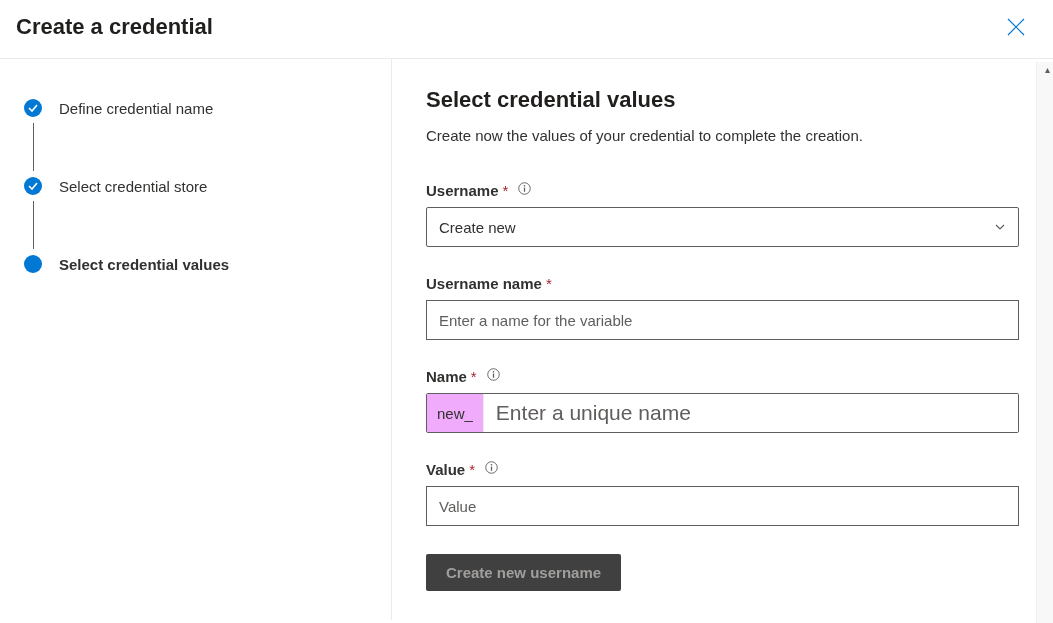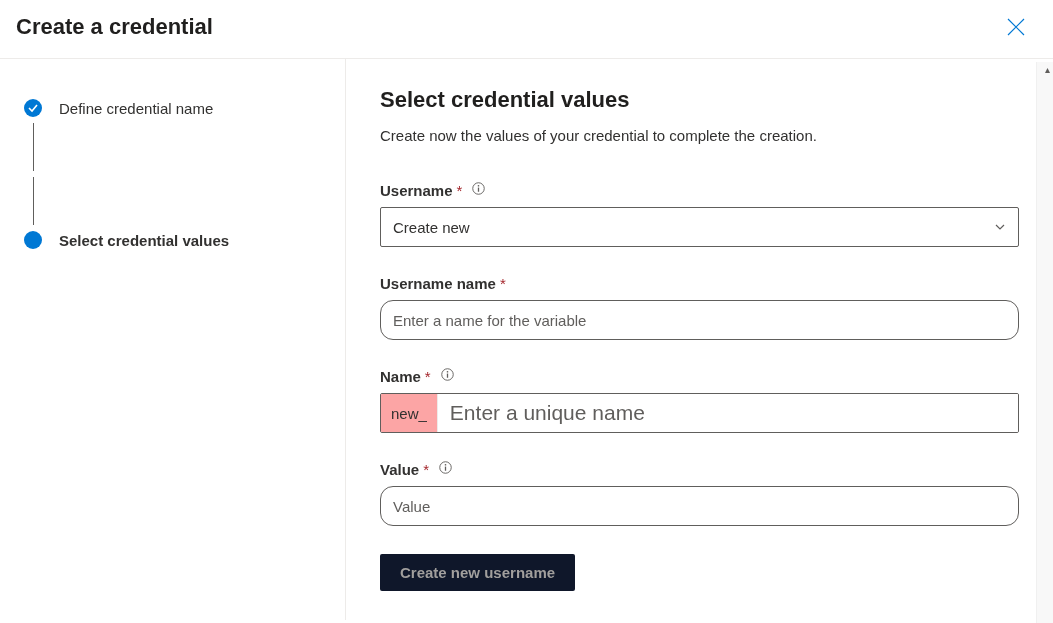--- a/index.html
+++ b/index.html
@@ -29,21 +29,21 @@
       cursor: pointer;
       display: flex;
       align-items: center;
       justify-content: center;
     }
     .body {
       display: flex;
       height: calc(623px - 62px);
     }
     .sidebar {
-      width: 346px;
+      width: 392px;
       padding: 40px 30px 20px 24px;
       border-right: 1px solid #edebe9;
     }
     .step {
       display: flex;
       align-items: center;
       gap: 17px;
       position: relative;
     }
     .step-indicator {
@@ -113,56 +113,56 @@
       border-radius: 2px;
       padding: 0 12px;
       height: 40px;
       cursor: pointer;
     }
     .dropdown-text { font-size: 15px; color: #323130; }
     .chevron { color: #605e5c; }
     .text-input {
       width: 100%;
       border: 1px solid #605e5c;
-      border-radius: 13px;
+      border-radius: 0;
       padding: 8px 12px;
       height: 40px;
       font-size: 15px;
       font-family: inherit;
       color: #323130;
       outline: none;
     }
     .text-input::placeholder { color: #605e5c; }
     .prefixed-input {
       display: flex;
       border: 1px solid #605e5c;
       border-radius: 2px;
       height: 40px;
       overflow: hidden;
     }
     .prefix {
-      background: #fca5a5;
+      background: #f0abfc;
       padding: 8px 10px;
       font-size: 15px;
       color: #323130;
       display: flex;
       align-items: center;
       border-right: 1px solid #edebe9;
     }
     .prefixed-input input {
       flex: 1;
       border: none;
       outline: none;
       padding: 8px 12px;
       font-size: 21px;
       font-family: inherit;
     }
     .prefixed-input input::placeholder { color: #605e5c; }
     .disabled-btn {
-      background: #0f172a;
+      background: #404040;
       color: #a19f9d;
       border: none;
       padding: 10px 20px;
       font-size: 15px;
       font-weight: 600;
       font-family: inherit;
       border-radius: 2px;
       cursor: not-allowed;
     }
     .scrollbar {
@@ -198,20 +198,28 @@
   <div class="sidebar">
     <div class="step step-completed">
       <div class="step-indicator">
         <svg class="check-icon" width="10" height="10" viewBox="0 0 10 10">
             <path d="M1 5 L4 8 L9 2" stroke="currentColor" stroke-width="1.6" fill="none"></path>
           </svg>
       </div>
       <span class="step-label">Define credential name</span>
     </div>
     <div class="step-connector"></div>
+    <div class="step step-completed">
+      <div class="step-indicator">
+        <svg class="check-icon" width="10" height="10" viewBox="0 0 10 10">
+            <path d="M1 5 L4 8 L9 2" stroke="currentColor" stroke-width="1.6" fill="none"></path>
+          </svg>
+      </div>
+      <span class="step-label">Select credential store</span>
+    </div>
     <div class="step-connector"></div>
     <div class="step step-current">
       <div class="step-indicator"></div>
       <span class="step-label">Select credential values</span>
     </div>
   </div>
 
   <div class="main">
     <h2>Select credential values</h2>
     <p class="subtitle">Create now the values of your credential to complete the creation.</p>

